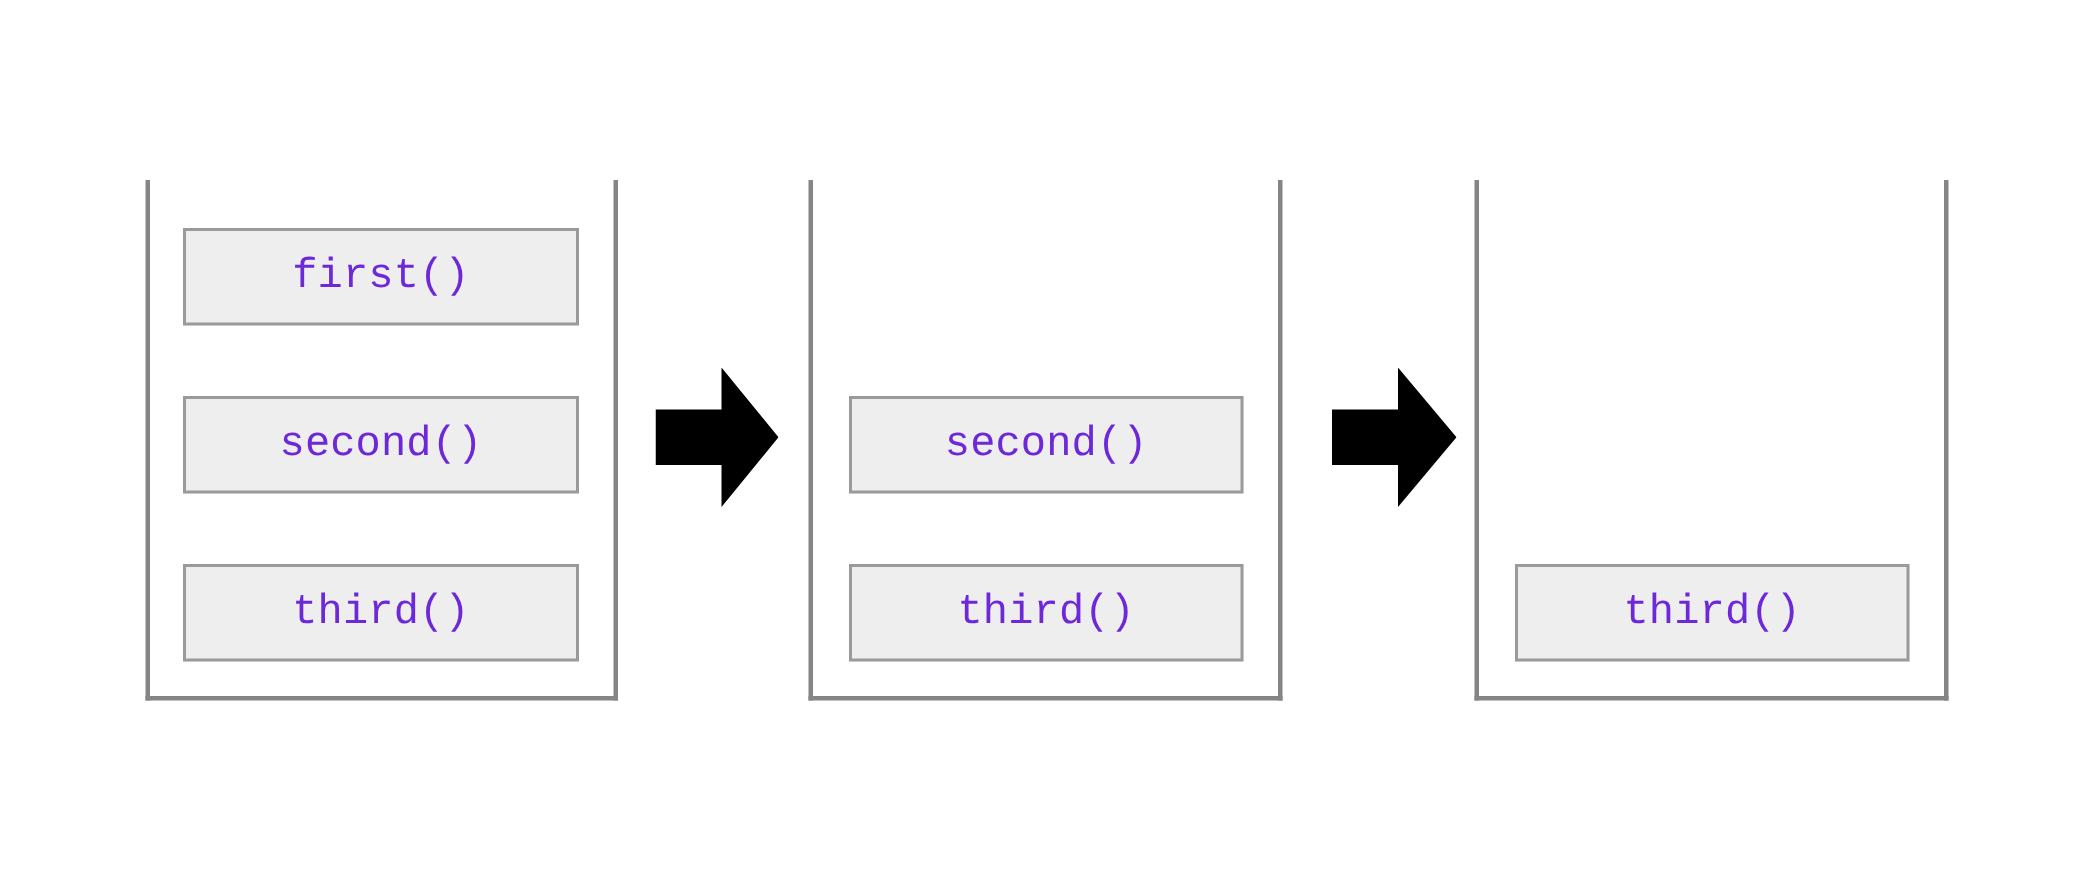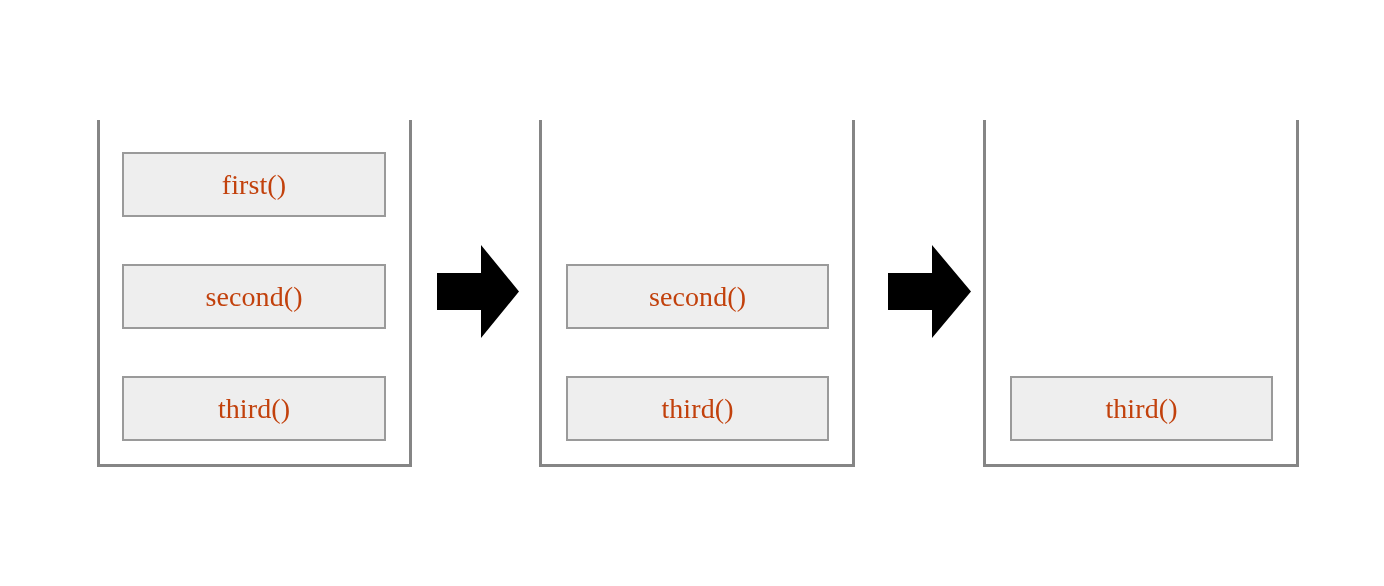--- a/index.html
+++ b/index.html
@@ -36,24 +36,24 @@
   .frame-box {
     position: absolute;
     box-sizing: border-box;
     background: #eeeeee;
     border: 2px solid #9a9a9a;
     display: flex;
     align-items: center;
     justify-content: center;
   }
   .frame-label {
-    font-family: Liberation Serif, serif;
+    font-family: Liberation Mono, monospace;
     font-size: 28px;
     line-height: 1;
-    color: #c2410c;
+    color: #6d28d9;
     letter-spacing: 0.1px;
     white-space: nowrap;
   }
 
   
   .block-arrow {
     position: absolute;
   }
   .block-arrow svg {
     display: block;

